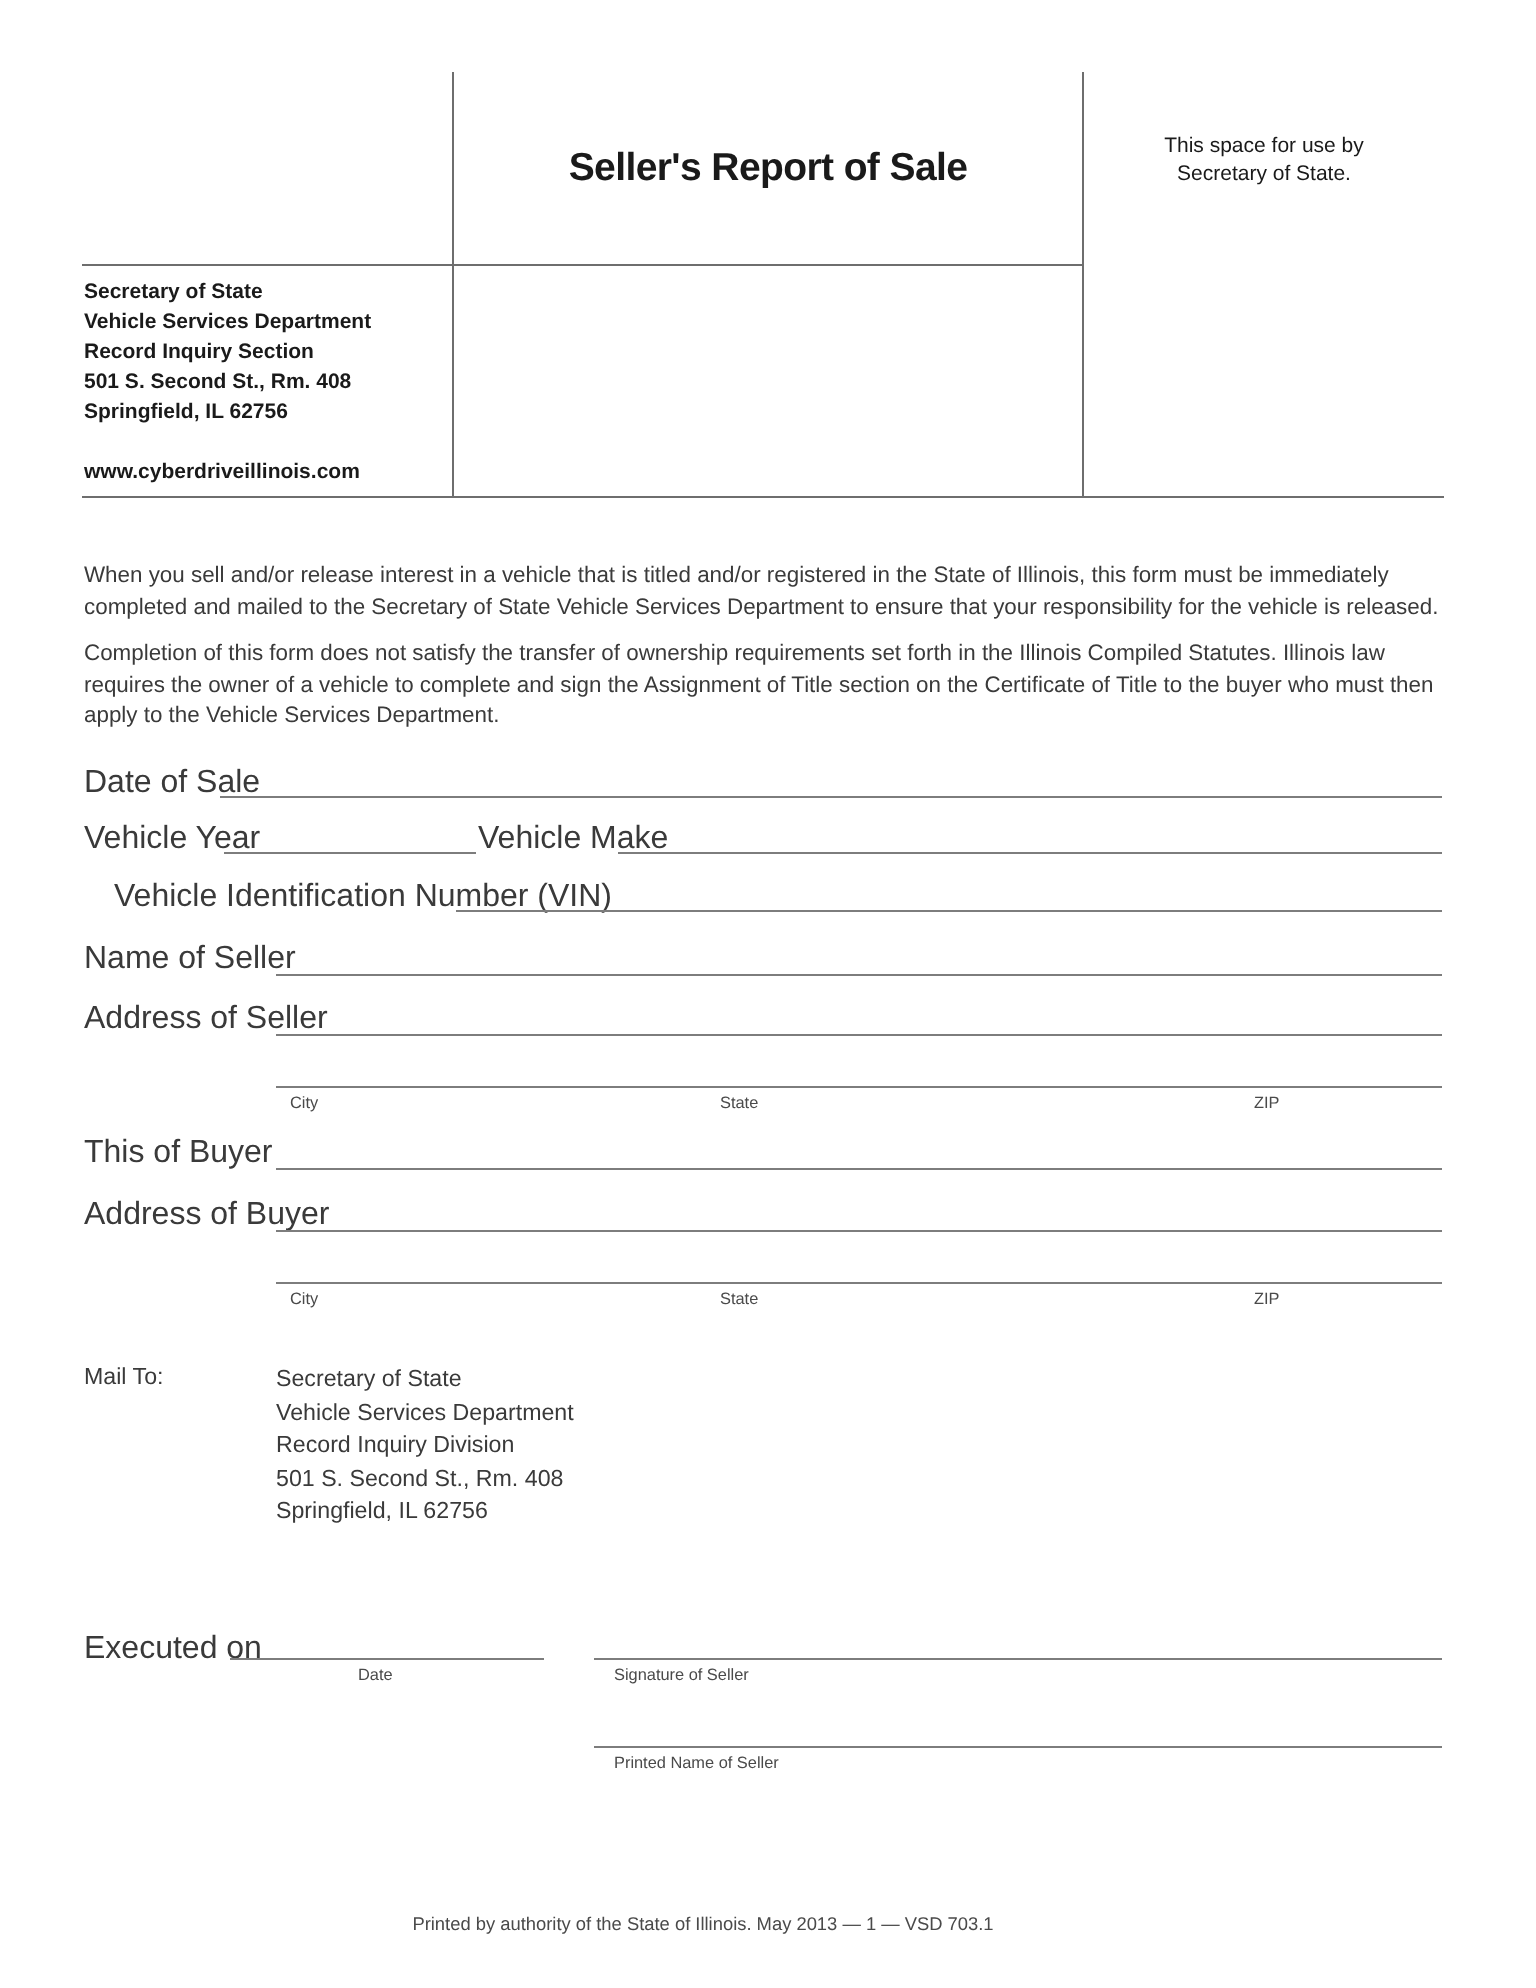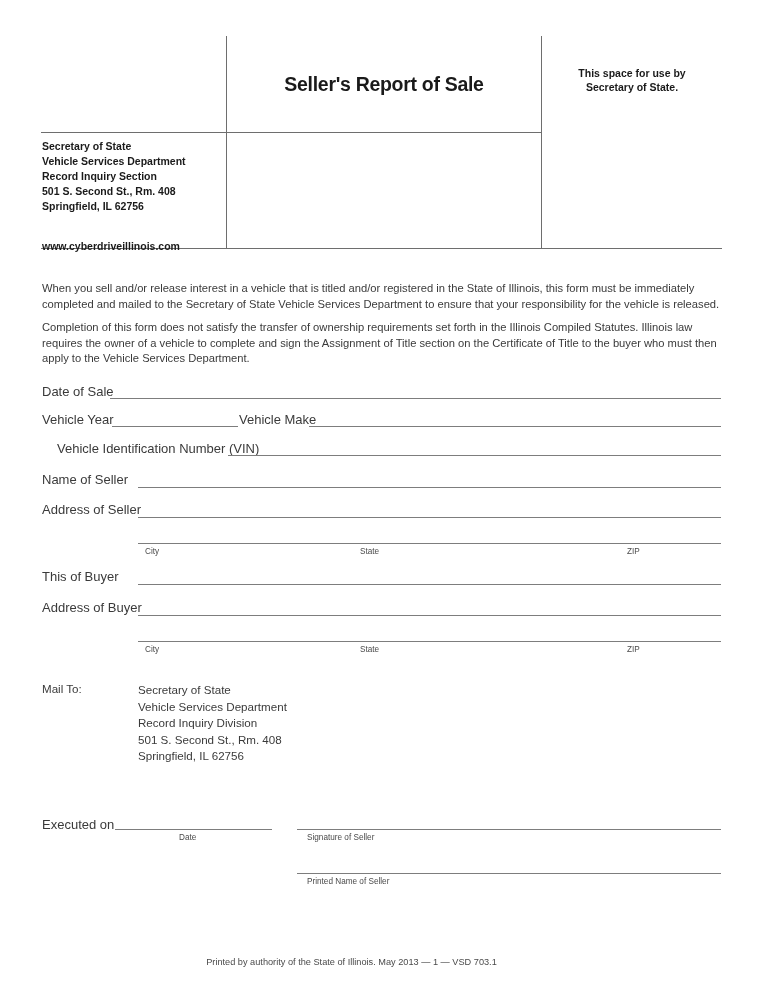--- a/index.html
+++ b/index.html
@@ -73,57 +73,57 @@
     letter-spacing: -0.3px;
     color: #1a1a1a;
   }
 
   .sos-space-note {
     position: absolute;
     left: 501px;
     top: 30px;
     width: 180px;
     text-align: center;
-    font-weight: bold;
+    font-weight: normal;
     font-size: 10.5px;
     line-height: 14px;
     color: #1a1a1a;
   }
 
   .agency-address {
     position: absolute;
     left: 1px;
     top: 103px;
     width: 180px;
     font-weight: bold;
     font-size: 10.5px;
     line-height: 15px;
     color: #1a1a1a;
   }
   .agency-address .web {
     display: block;
-    margin-top: 25px;
+    margin-top: 15px;
   }
 
   
   .intro {
     position: absolute;
     left: 42px;
     width: 679px;
     font-size: 11.2px;
     line-height: 15.5px;
     color: #3a3a3a;
   }
   .intro.p1 { top: 281px; }
   .intro.p2 { top: 320px; }
 
   
   .lbl {
     position: absolute;
-    font-size: 13px;
+    font-size: 16px;
     line-height: 14px;
     color: #3a3a3a;
     white-space: nowrap;
   }
   .rule {
     position: absolute;
     height: 1px;
     background: #7d7d7d;
   }
   .sublbl {

